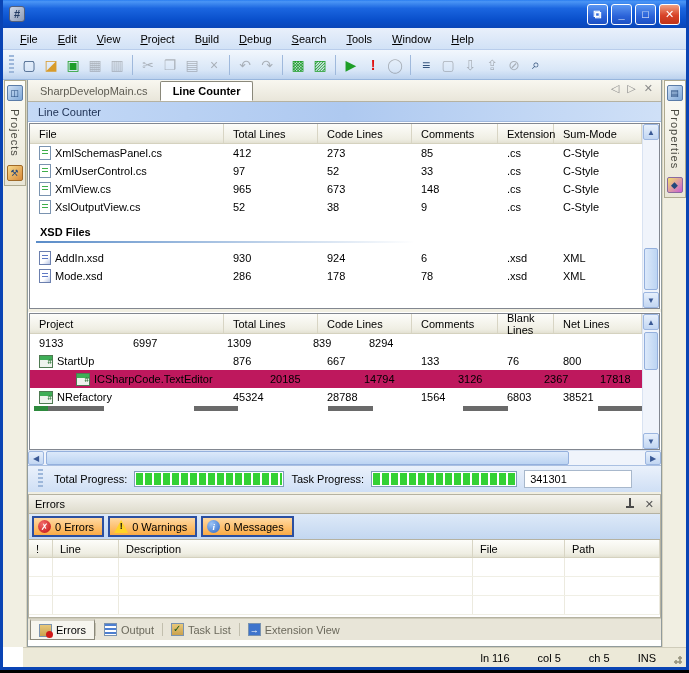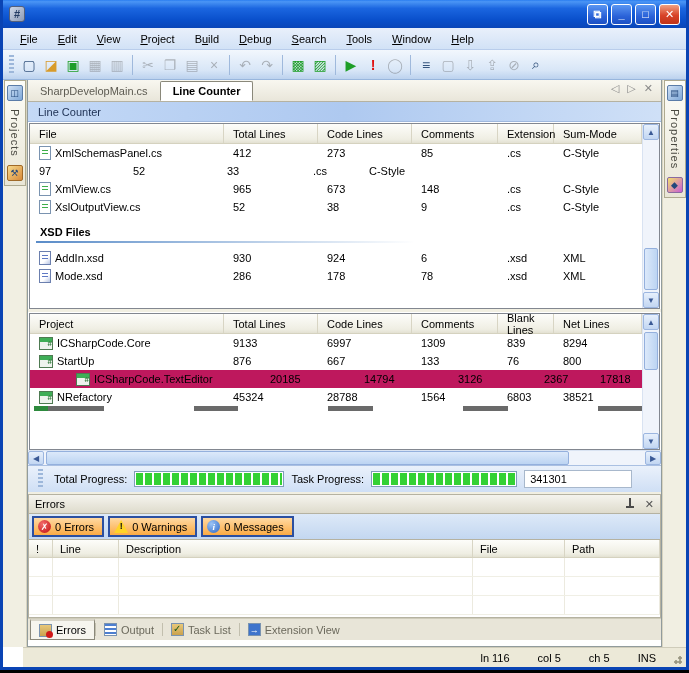--- a/index.html
+++ b/index.html
@@ -263,20 +263,24 @@
                 <span>85</span>
               </div>
               <div class="td c4">
                 <span>.cs</span>
               </div>
               <div class="td c5">
                 <span>C-Style</span>
               </div>
             </div>
             <div class="trow">
+              <div class="td c0">
+                <span class="ficon cs"></span>
+                <span>XmlUserControl.cs</span>
+              </div>
               <div class="td c1">
                 <span>97</span>
               </div>
               <div class="td c2">
                 <span>52</span>
               </div>
               <div class="td c3">
                 <span>33</span>
               </div>
               <div class="td c4">
@@ -388,24 +392,20 @@
         <div class="tbl" id="projects-table">
             <div class="thead">
               <div class="th c0">Project</div>
               <div class="th c1">Total Lines</div>
               <div class="th c2">Code Lines</div>
               <div class="th c3">Comments</div>
               <div class="th c4">Blank Lines</div>
               <div class="th c5">Net Lines</div>
             </div>
             <div class="trow">
-              <div class="td c0">
-                <span class="picon"></span>
-                <span>ICSharpCode.Core</span>
-              </div>
               <div class="td c1">
                 <span>9133</span>
               </div>
               <div class="td c2">
                 <span>6997</span>
               </div>
               <div class="td c3">
                 <span>1309</span>
               </div>
               <div class="td c4">

